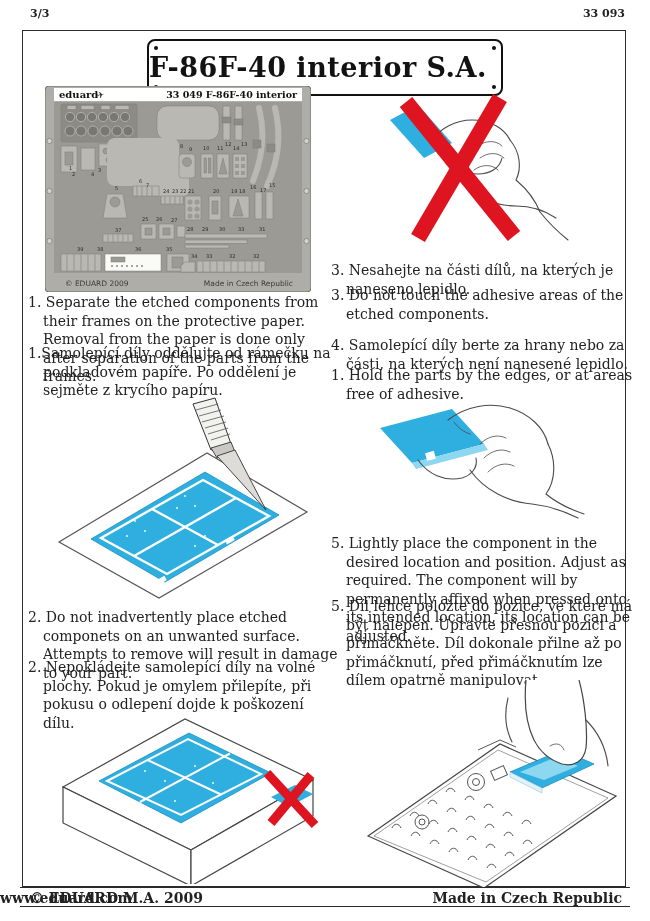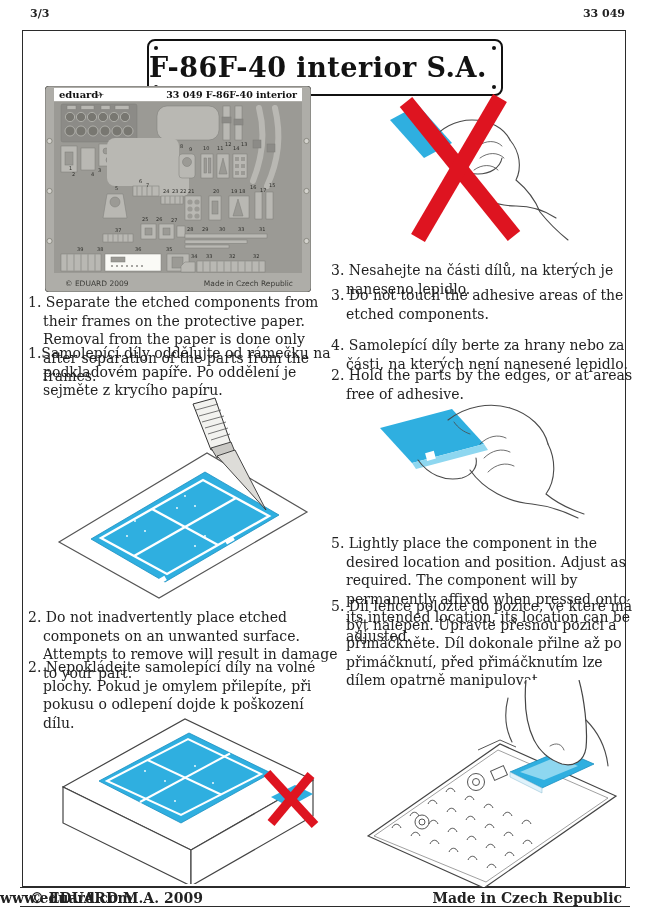--- a/index.html
+++ b/index.html
@@ -29,21 +29,21 @@
   .footer-line { position:absolute; left:20px; width:610px; height:0; border-top:1.5px solid #2b2b2b; }
   .footer-text { position:absolute; top:890px; font-weight:bold; 
                  font-size:14px; color:#222; }
 </style>
 </head>
 <body>
 
 <div class="page">
 
   <div class="corner-num" style="left:30px">3/3</div>
-  <div class="corner-num" style="right:25px">33 049</div>
+  <div class="corner-num" style="right:25px">33 093</div>
 
   <div class="main-border"></div>
 
   <div class="title-box">
     <span class="dot tl"></span>
     <span class="dot tr"></span>
     <span class="dot bl"></span>
     <span class="dot br"></span>
     <span class="page-title">F-86F-40 interior S.A.</span>
   </div>
@@ -243,21 +243,21 @@
       <line x1="122" y1="4" x2="40" y2="144"></line>
     </g>
   </svg>
 
   <div class="instr col-l" style="top:293px">1. Separate the etched components from their frames on the protective paper. Removal from the paper is done only after separation of the parts from the frames.</div>
   <div class="instr col-l" style="top:344px">1.Samolepící díly oddělujte od rámečku na podkladovém papíře. Po oddělení je sejměte z krycího papíru.</div>
 
   <div class="instr col-r" style="top:261px">3. Nesahejte na části dílů, na kterých je naneseno lepidlo.</div>
   <div class="instr col-r" style="top:286px">3. Do not touch the adhesive areas of the etched components.</div>
   <div class="instr col-r" style="top:336px">4. Samolepící díly berte za hrany nebo za části, na kterých není nanesené lepidlo.</div>
-  <div class="instr col-r" style="top:366px">2. Hold the parts by the edges, or at areas free of adhesive.</div>
+  <div class="instr col-r" style="top:366px">1. Hold the parts by the edges, or at areas free of adhesive.</div>
 
   <svg style="left:45px; top:396px" width="270" height="205" viewBox="0 0 270 205">
     <polygon points="14,146 162,57 262,116 114,202" fill="#ffffff" stroke="#555" stroke-width="1.2"></polygon>
     <g>
       <polygon points="46,143 160,76 234,119 120,186" fill="var(--blue)" stroke="var(--blue-dark)" stroke-width="0.8"></polygon>
       <polygon points="56,142 158,84 224,120 122,178" fill="none" stroke="#fff" stroke-width="2.4"></polygon>
       <line x1="107" y1="113" x2="173" y2="149" stroke="#fff" stroke-width="2.4"></line>
       <line x1="191" y1="102" x2="89" y2="160" stroke="#fff" stroke-width="2.4"></line>
       <g fill="#fff">
         <circle cx="90" cy="125" r="0.9"></circle>

